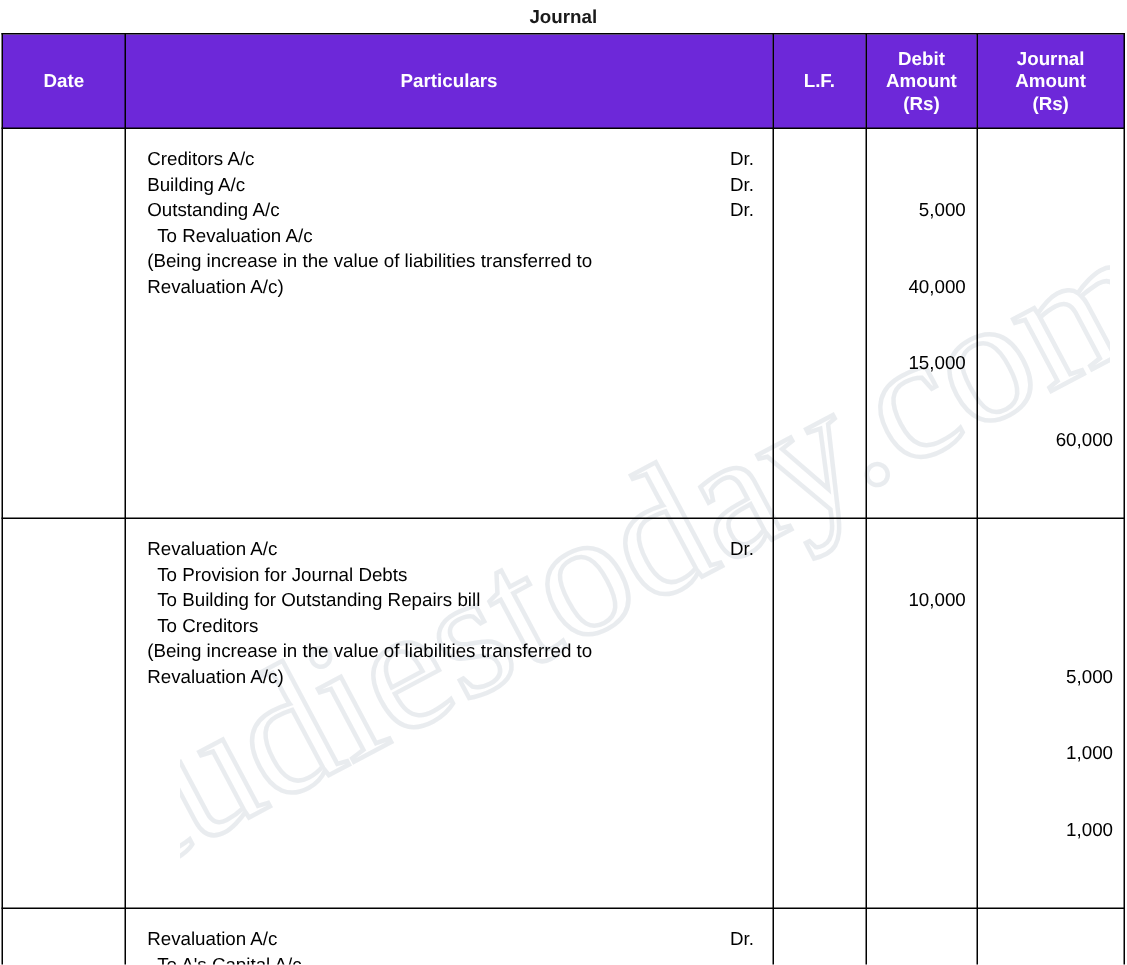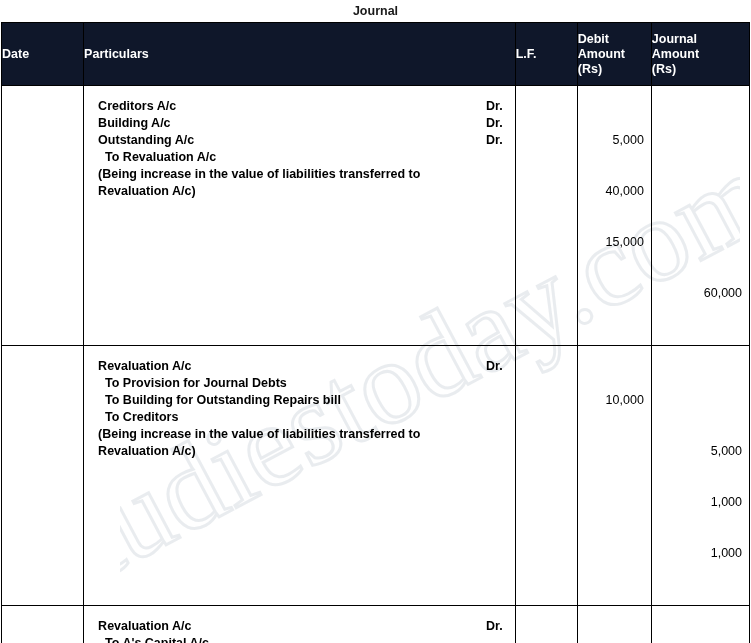--- a/index.html
+++ b/index.html
@@ -54,33 +54,33 @@
     table-layout: fixed;
     width: 749px;
     margin: 0 1px;
   }
   table.journal th, table.journal td {
     border: 1px solid #000000;
     vertical-align: top;
     padding: 0;
   }
   table.journal thead th {
-    background: #0f172a;
+    background: #6d28d9;
     color: #ffffff;
     font-size: 12.5px;
     font-weight: bold;
-    text-align: left;
+    text-align: center;
     vertical-align: middle;
     height: 62px;
     line-height: 15px;
     border-color: #000000;
   }
 
   .c-date  { width: 82px; margin-top: 44px; }
-  .c-part  { width: 431px; font-weight: bold; }
+  .c-part  { width: 431px; }
   .c-lf    { width: 62px; }
   .c-debit { width: 74px; }
   .c-credit{ width: 98px; }
 
   .entry-cell { padding: 0; }
 
   .entry {
     position: relative;
     font-size: 12.5px;
     line-height: 17px;

